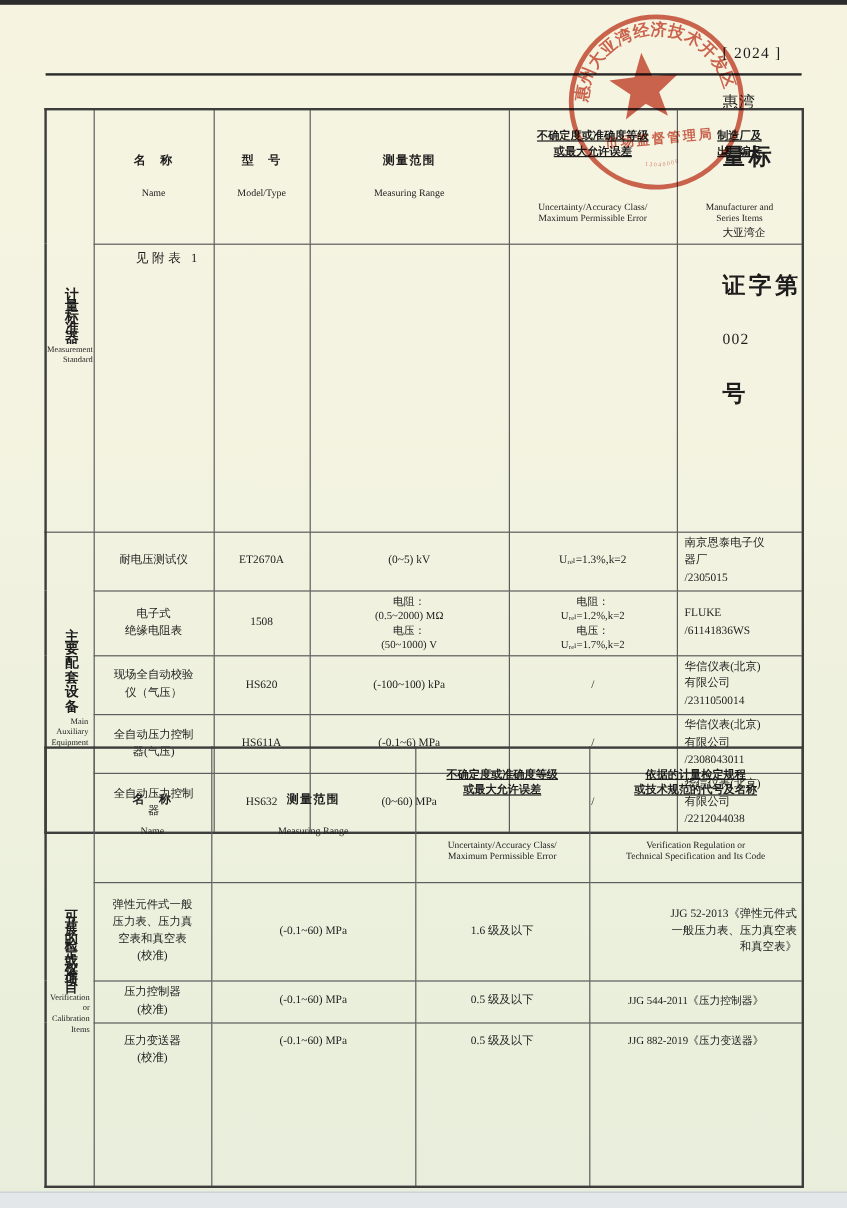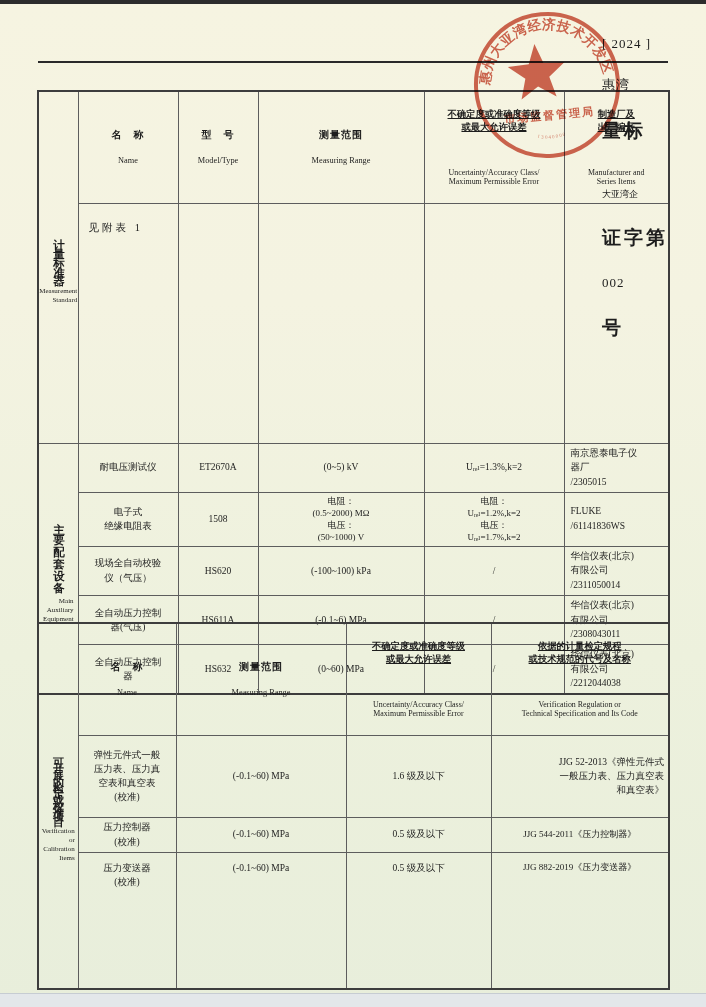--- a/index.html
+++ b/index.html
@@ -26,21 +26,21 @@
   .he{font-size:8.3px;font-weight:400;letter-spacing:0;line-height:1.18;}
   .hz.tight{font-size:9.3px;letter-spacing:0;text-decoration:underline;}
   .he.tight{font-size:7.9px;margin-top:20px;}
 
   td.side{padding:0;}
   .sidewrap{display:flex;flex-direction:column;align-items:center;justify-content:center;height:100%;}
   .side-zh{writing-mode:vertical-rl;text-orientation:upright;font-size:11.5px;font-weight:600;}
   .side-en{font-size:7px;line-height:1.3;margin-top:12px;text-align:right;}
   .sp9{letter-spacing:9px;} .sp12{letter-spacing:12px;} .sp6{letter-spacing:6px;}
 
-  td.notecell{vertical-align:top;text-align:left;padding:16px 10px;font-size:10.5px;letter-spacing:3px;}
+  td.notecell{vertical-align:top;text-align:right;padding:4px 10px;font-size:10.5px;letter-spacing:3px;}
   td.mfr{text-align:left;padding-left:6px;line-height:1.55;}
   td.small{font-size:9px;line-height:1.35;}
   td.topalign{vertical-align:top;padding-top:8px;margin-left:24px;}
   td.reg-left{text-align:right;padding-left:8px;}
 
   
   .seal{position:absolute;left:467px;top:5px;width:160px;height:160px;pointer-events:none;
         mix-blend-mode:multiply;opacity:0.88;}
 </style>
 </head>

